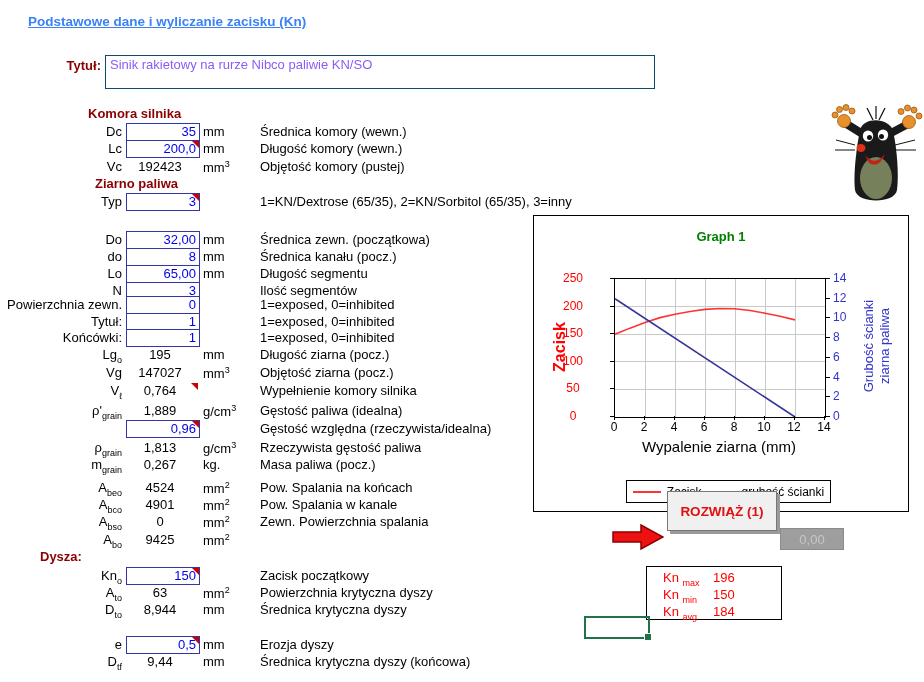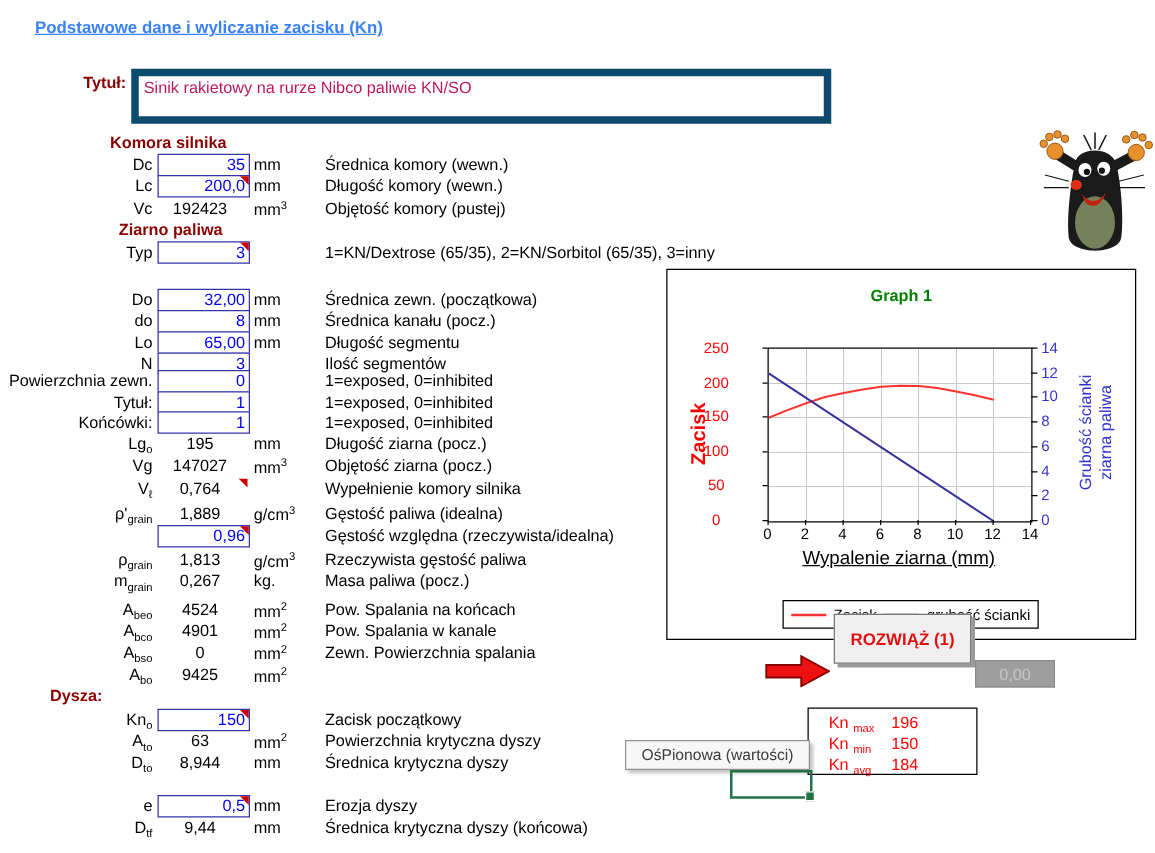--- a/index.html
+++ b/index.html
@@ -5,21 +5,21 @@
   html,body{margin:0;padding:0;background:#fff;}
   #app{position:relative;width:924px;height:682px;background:#fff;overflow:hidden;
        font-family:"Liberation Sans",sans-serif;font-size:13px;color:#000;}
   
   #hdr{position:absolute;left:28px;top:14px;font-weight:bold;color:#3b82f6;
        text-decoration:underline;font-size:13.5px;}
   
   #title-lbl{position:absolute;left:0;top:58px;width:101px;text-align:right;
              font-weight:bold;color:#8B0000;}
   #title-box{position:absolute;left:105px;top:55px;width:540px;height:30px;
-             border:6px solid #0c4a6e;padding:1px 4px;color:#be185d;}
+             border:1px solid #0c4a6e;padding:1px 4px;color:#8b5cf6;}
   
   .sect{position:absolute;font-weight:bold;color:#8B0000;height:17px;}
   
   .row{position:absolute;left:0;height:17px;width:700px;}
   .lbl{position:absolute;left:0;width:122px;text-align:right;top:1px;}
   .lbl sub,.knlbl sub{font-size:9px;}
   .val{position:absolute;left:126px;width:72px;height:16px;top:0;text-align:right;}
   .val.box{border:1px solid #3333AA;color:#0000EE;background:#fff;padding-right:3px;width:69px;}
   .val.plain{color:#000;padding-right:4px;width:68px;top:1px;text-align:center;}
   .cmark{position:absolute;right:0;top:0;width:0;height:0;
@@ -35,21 +35,21 @@
   #plot{position:absolute;left:80px;top:62px;width:210px;height:138px;border:1px solid #000;}
   .tick{position:absolute;font-size:12px;}
   .ltick{width:70px;text-align:center;color:#FF0000;}
   .rtick{color:#3333CC;width:24px;}
   .xtick{width:24px;text-align:center;color:#000;}
   .tmark{position:absolute;background:#000;}
   #yl-title{position:absolute;left:-43px;top:121px;width:140px;height:20px;text-align:center;
             transform:rotate(-90deg);color:#FF0000;font-weight:bold;font-size:16px;}
   #yr-title{position:absolute;left:262px;top:113px;width:164px;height:34px;text-align:center;
             transform:rotate(-90deg);color:#3333CC;font-size:13px;line-height:16px;}
-  #x-title{position:absolute;left:80px;top:222px;width:210px;text-align:center;font-size:15px;text-decoration:underline;}
+  #x-title{position:absolute;left:80px;top:222px;width:210px;text-align:center;font-size:15px;}
   #legend{position:absolute;left:92px;top:264px;width:203px;height:21px;border:1px solid #000;
           display:flex;align-items:center;justify-content:center;gap:6px;font-size:12px;}
   .lsample{display:inline-block;width:28px;height:0;border-top:2px solid #000;}
   
   #arrow{position:absolute;left:612px;top:524px;}
   #solve-btn{position:absolute;left:667px;top:491px;width:108px;height:38px;background:#F0F0F0;
              border:1px solid #777;box-shadow:3px 3px 0 #9A9A9A;color:#E01010;font-weight:bold;
              font-size:13.5px;display:flex;align-items:center;justify-content:center;cursor:pointer;}
   #gray-box{position:absolute;left:780px;top:528px;width:62px;height:20px;background:#9E9E9E;
             border:1px solid #8A8A8A;color:#C6C6C6;display:flex;align-items:center;justify-content:center;}
@@ -342,23 +342,20 @@
     <div class="knrow" style="top:3px">
       <span class="knlbl"><span>Kn</span> <sub>min</sub></span>
       <span class="knval">150</span>
     </div>
     <div class="knrow" style="top:3px">
       <span class="knlbl"><span>Kn</span> <sub>avg</sub></span>
       <span class="knval">184</span>
     </div>
   </div>
 
-  <div id="tooltip">
-    <span>OśPionowa (wartości)</span>
-  </div>
 
   <div id="sel-cell">
     <div id="sel-handle"></div>
   </div>
 
   <svg id="mole" width="92" height="110" viewBox="0 0 92 110">
     <g stroke="#111" stroke-width="1.2">
       <line x1="42" y1="17" x2="36" y2="5"></line>
         <line x1="45" y1="16" x2="45" y2="3"></line>
         <line x1="48" y1="17" x2="54" y2="5"></line>

